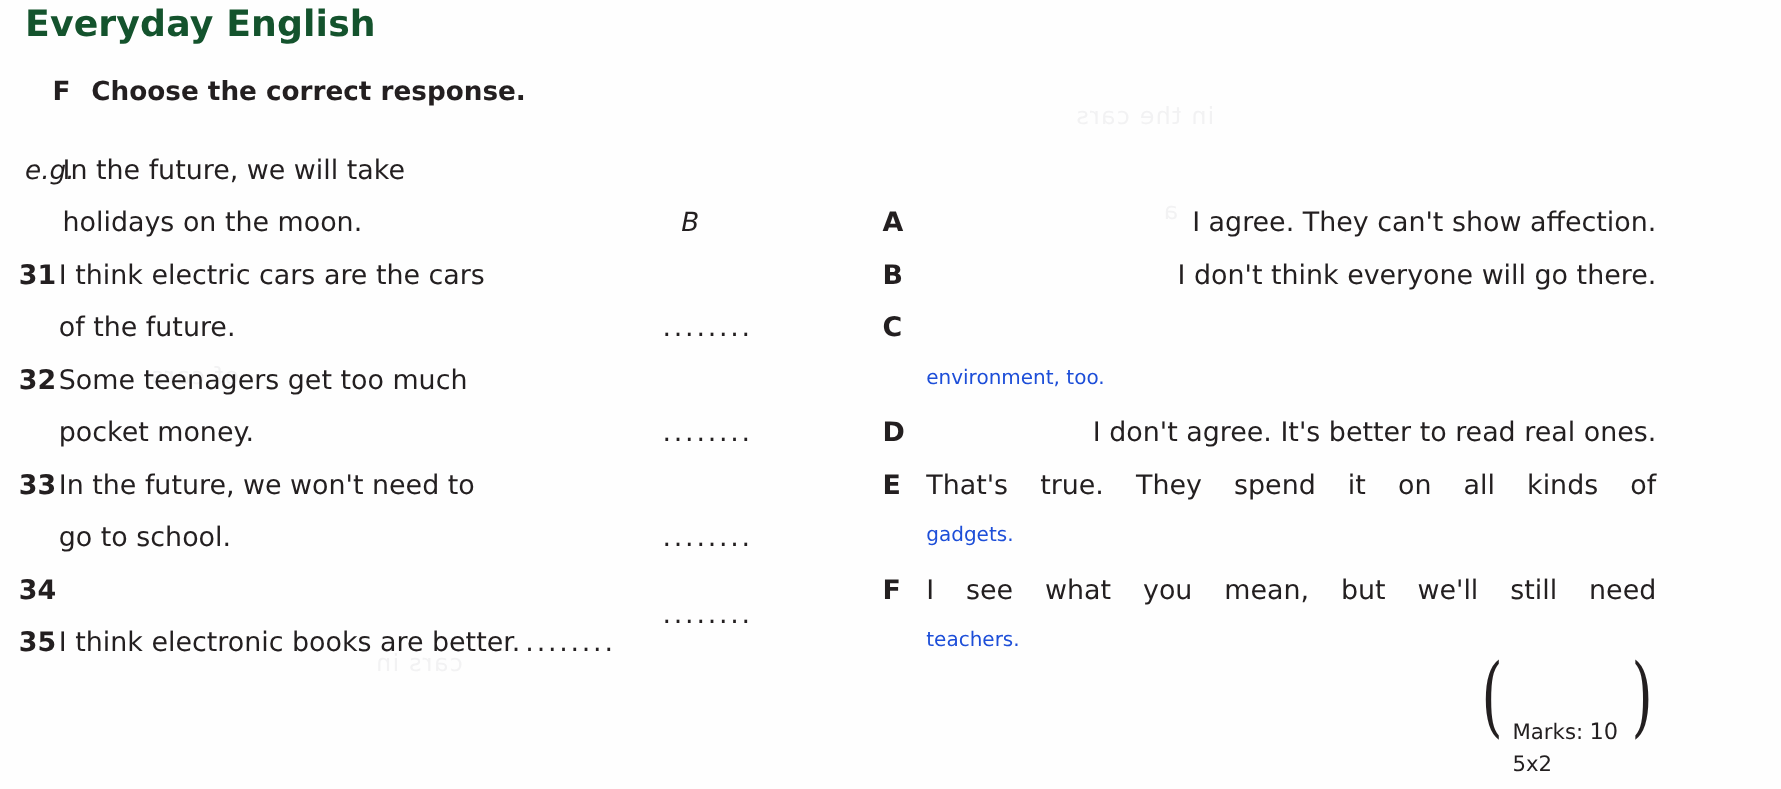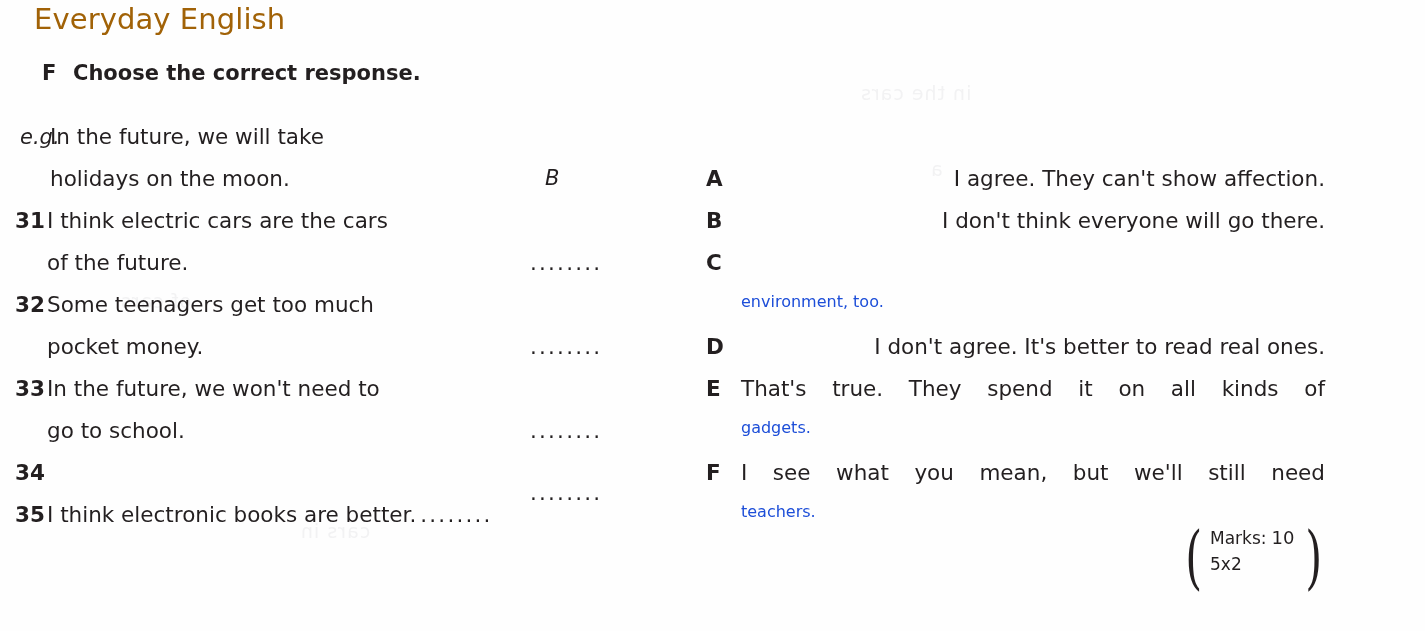--- a/index.html
+++ b/index.html
@@ -34,26 +34,26 @@
     letter-spacing: 1px;
     white-space: nowrap;
     transform: scaleX(-1);
     user-select: none;
     pointer-events: none;
   }
 
   
   .section-title {
     position: absolute;
-    left: 34px;
+    left: 20px;
     top: 2px;
     font-size: 29px;
-    font-weight: normal;
+    font-weight: bold;
     letter-spacing: 0.1px;
-    color: #a16207;
+    color: #14532d;
   }
 
   .task-row {
     position: absolute;
     left: 42px;
     top: 61px;
     display: flex;
     align-items: baseline;
     font-size: 21px;
     font-weight: bold;
@@ -194,21 +194,21 @@
   .paren.right { left: 112px; }
 
   .marks-inner {
     position: absolute;
     left: 22px;
     top: 8px;
     font-size: 17px;
     line-height: 25px;
     color: #231f20;
   }
-  .marks-row1 { display: flex; align-items: baseline; }
+  .marks-row1 { display: flex; align-items: baseline; margin-top: 48px; }
   .marks-label { white-space: nowrap; }
   .frac {
     display: inline-block;
     margin-left: 5px;
     text-align: center;
     vertical-align: baseline;
   }
   .frac-bar {
     width: 28px;
     border-bottom: 2px solid #231f20;

